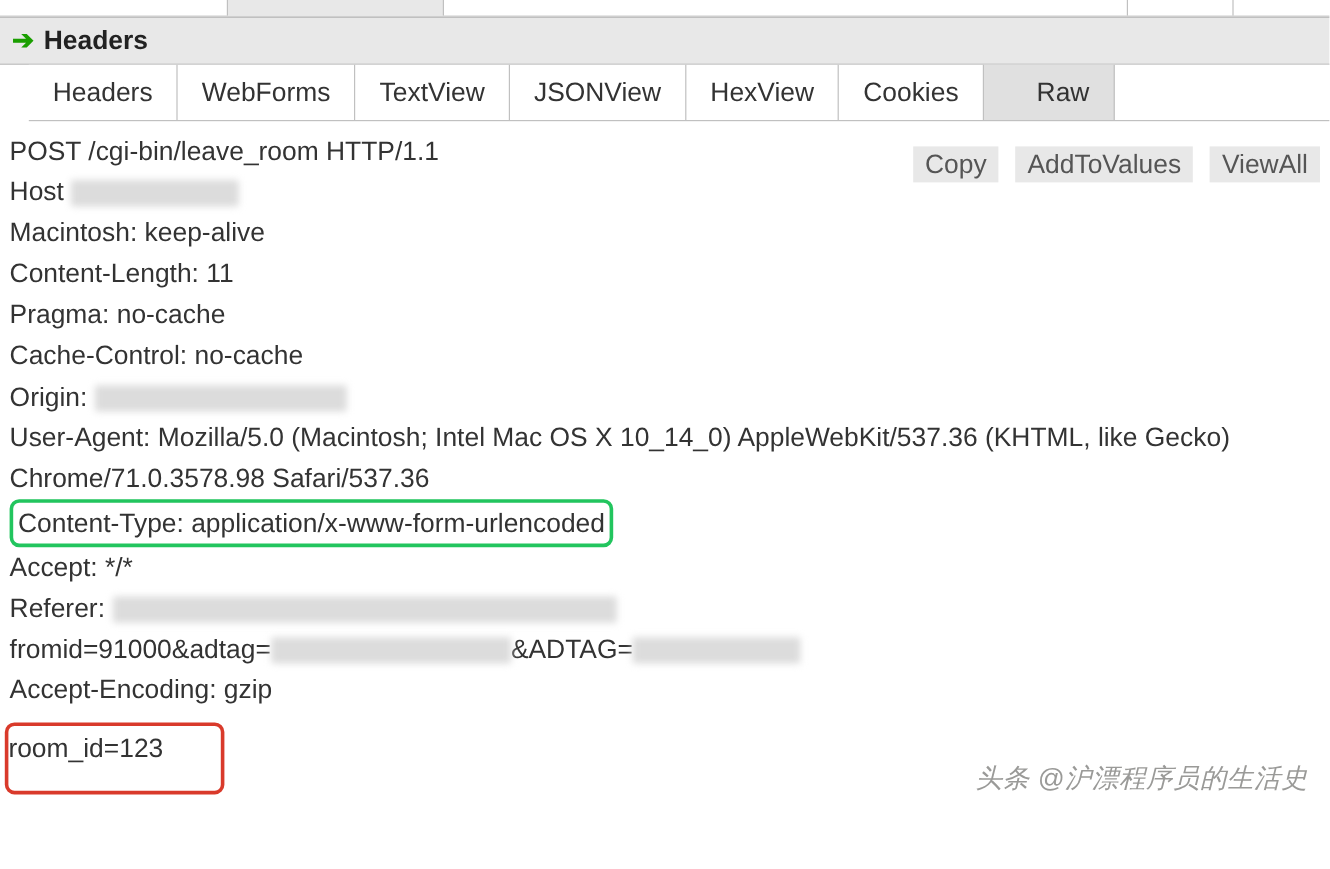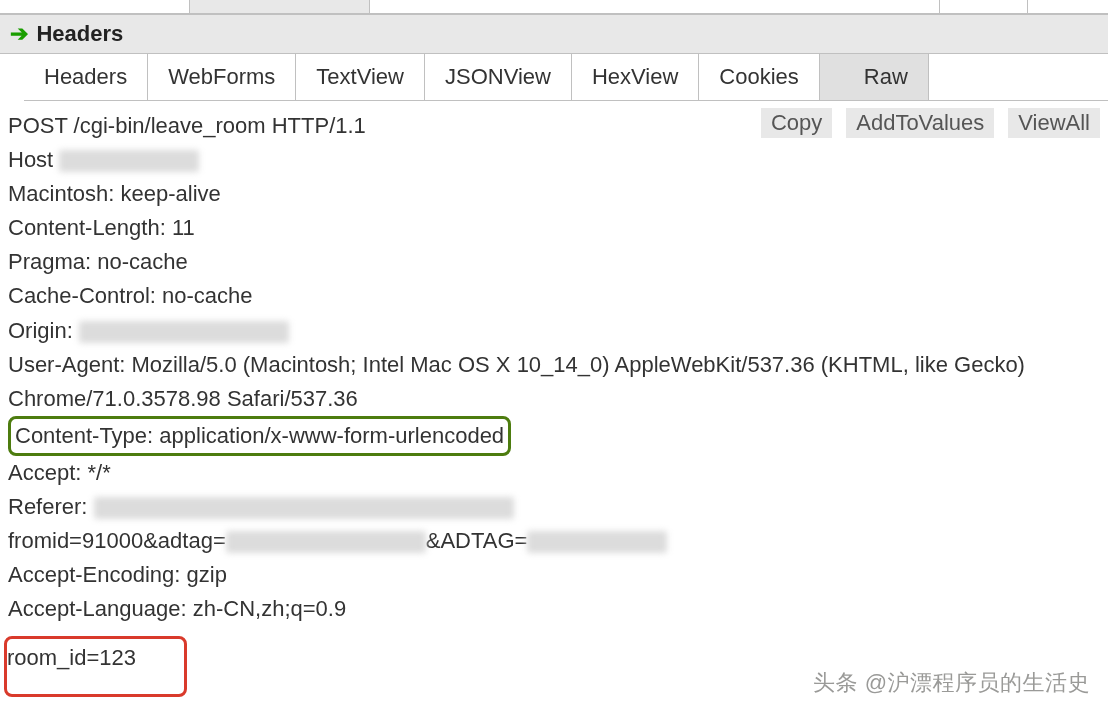--- a/index.html
+++ b/index.html
@@ -44,21 +44,21 @@
       background: #e0e0e0;
       padding-left: 44px;
     }
     .content {
       position: relative;
       padding: 8px 8px 8px 8px;
       line-height: 1.55;
     }
     .actions {
       position: absolute;
-      top: 7px;
+      top: 21px;
       right: 8px;
       display: flex;
       gap: 14px;
     }
     .action-btn {
       background: #e8e8e8;
       border: none;
       padding: 2px 10px;
       cursor: pointer;
       color: #555;
@@ -72,39 +72,40 @@
     .redacted {
       display: inline-block;
       background: #dcdcdc;
       filter: blur(3px);
       color: transparent;
       border-radius: 2px;
       height: 1em;
       vertical-align: middle;
     }
     .highlight-box {
-      border: 3px solid #4d7c0f;
+      border: 3px solid #22c55e;
       border-radius: 8px;
       padding: 0px 4px;
       display: inline-block;
     }
     .body-box {
       border: 3px solid #d93a2b;
       border-radius: 8px;
       padding: 2px 8px 18px 0px;
       display: inline-block;
       margin-top: 4px;
       margin-left: -4px;
     }
     .watermark {
       position: absolute;
       right: 18px;
       bottom: 4px;
       color: #9a9a98;
       font-size: 22px;
+      font-style: italic;
       letter-spacing: 0.5px;
       text-shadow: 0 0 3px #fff;
     }
     .top-strip {
       height: 14px;
       border-bottom: 1px solid #c0c0c0;
       display: flex;
     }
     .top-cell {
       border-right: 1px solid #c0c0c0;
@@ -150,20 +151,19 @@
   <div class="raw-line">Content-Length: 11</div>
   <div class="raw-line">Pragma: no-cache</div>
   <div class="raw-line">Cache-Control: no-cache</div>
   <div class="raw-line"><span>Origin:</span> <span class="redacted" style="width:210px">hidden</span></div>
   <div class="raw-line">User-Agent: Mozilla/5.0 (Macintosh; Intel Mac OS X 10_14_0) AppleWebKit/537.36 (KHTML, like Gecko) Chrome/71.0.3578.98 Safari/537.36</div>
   <div class="raw-line"><span class="highlight-box">Content-Type: application/x-www-form-urlencoded</span></div>
   <div class="raw-line">Accept: */*</div>
   <div class="raw-line"><span>Referer:</span> <span class="redacted" style="width:420px">hidden</span></div>
   <div class="raw-line"><span>fromid=91000&amp;adtag=</span><span class="redacted" style="width:200px">hidden</span><span>&amp;ADTAG=</span><span class="redacted" style="width:140px">hidden</span></div>
   <div class="raw-line">Accept-Encoding: gzip</div>
-  <div class="raw-line">Accept-Language: zh-CN,zh;q=0.9</div>
   <div style="height:6px"></div>
   <div class="body-box">
     <span class="raw-line" style="padding-right:40px">room_id=123</span>
   </div>
 
   <div class="watermark">头条 @沪漂程序员的生活史</div>
 </div>
 
 </body></html>

